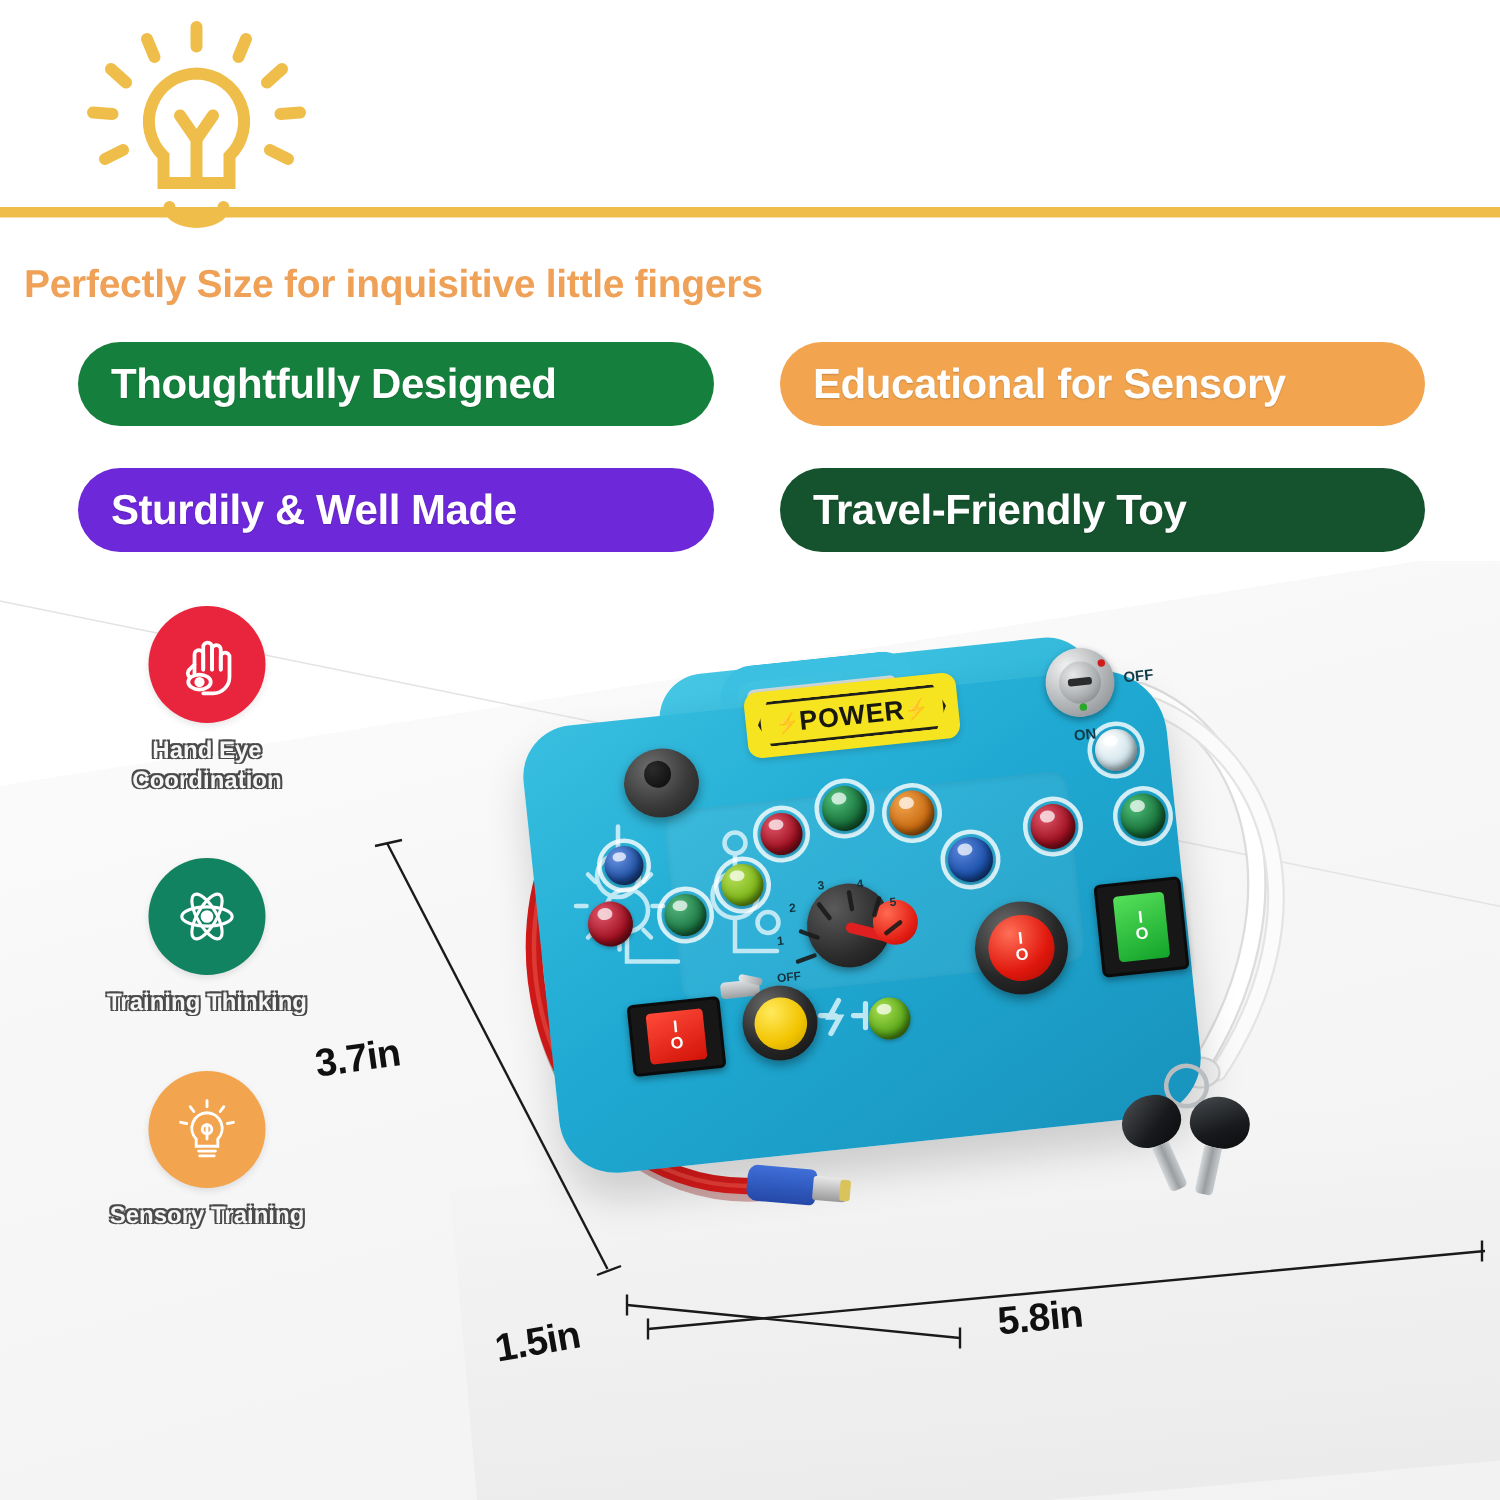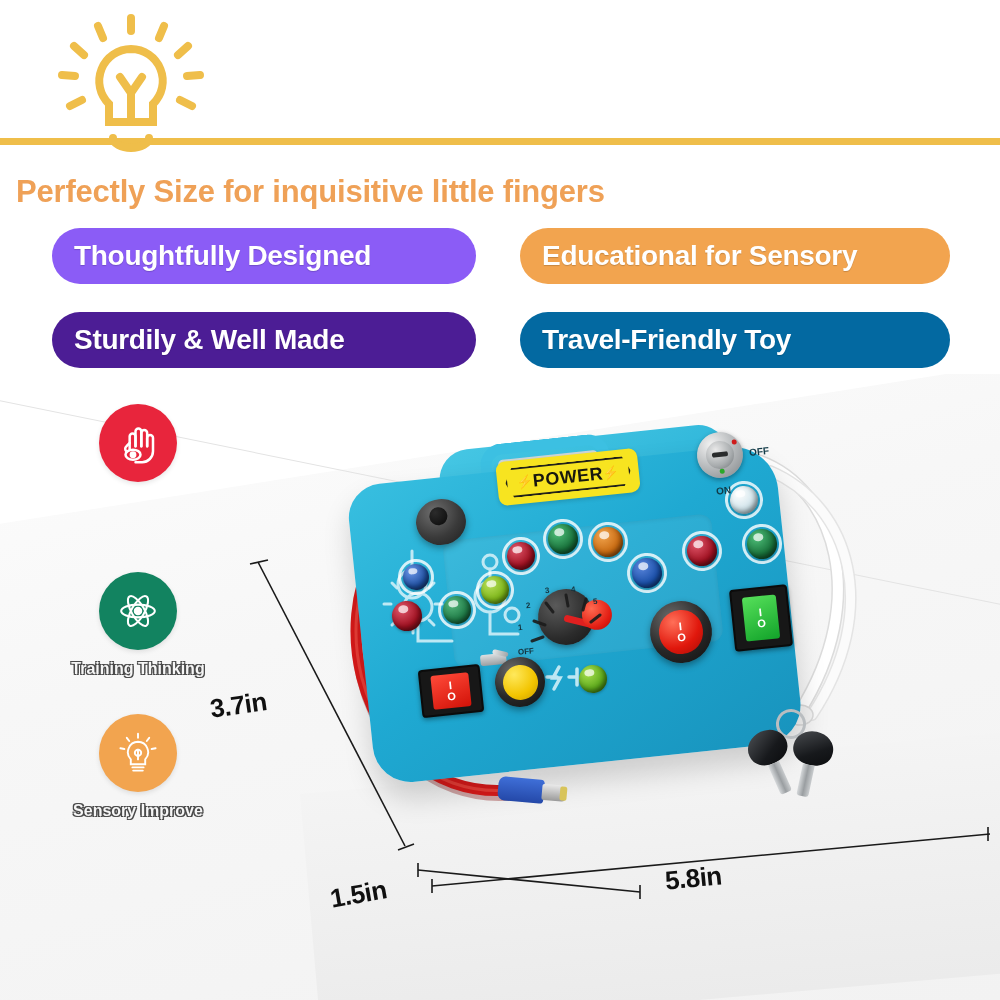--- a/index.html
+++ b/index.html
@@ -12,21 +12,21 @@
 
   
   .hdr-rule {
     position: absolute; left: 0; top: 138px; width: 1000px; height: 7px;
     background: #EFBE4A;
   }
   .bulb { position: absolute; left: 36px; top: 14px; width: 190px; height: 150px; }
 
   .headline {
     position: absolute; left: 16px; top: 174px;
-    font-size: 31px; font-weight: 700; color: #EFA157;
+    font-size: 26px; font-weight: 700; color: #EFA157;
     letter-spacing: -0.2px; white-space: nowrap;
   }
 
   
   .badge {
     position: absolute; height: 56px; border-radius: 28px;
     display: flex; align-items: center; padding: 0 22px;
     color: #ffffff; font-size: 28px; font-weight: 700;
     letter-spacing: -0.3px; white-space: nowrap;
     text-shadow: 0 1px 1px rgba(0,0,0,0.18);
@@ -292,30 +292,30 @@
         <path d="M26 61 l13 1"></path>
         <path d="M164 61 l-13 1"></path>
         <path d="M34 92 l12 -6"></path>
         <path d="M156 92 l-12 -6"></path>
       </g>
     </svg>
   </div>
 
   <div class="headline">Perfectly Size for inquisitive little fingers</div>
 
-  <div class="badge b0" style="background: #8b5cf6;">
+  <div class="badge b0" style="background: #15803d;">
     <span>Thoughtfully Designed</span>
   </div>
   <div class="badge b1" style="background: rgb(242, 164, 79);">
     <span>Educational for Sensory</span>
   </div>
-  <div class="badge b2" style="background: #4c1d95;">
+  <div class="badge b2" style="background: #6d28d9;">
     <span>Sturdily &amp; Well Made</span>
   </div>
-  <div class="badge b3" style="background: #0369a1;">
+  <div class="badge b3" style="background: #14532d;">
     <span>Travel-Friendly Toy</span>
   </div>
 
   <div class="stage">
     <div class="surface-top"></div>
     <div class="surface-edge"></div>
     <div class="table-front"></div>
 
     <div class="feat f0">
       <div class="circ" style="background:#E8253C">
@@ -324,20 +324,23 @@
             <path d="M20 38 l0 -16 a3.5 3.5 0 0 1 7 0 l0 12"></path>
             <path d="M27 34 l0 -18 a3.5 3.5 0 0 1 7 0 l0 18"></path>
             <path d="M34 34 l0 -16 a3.5 3.5 0 0 1 7 0 l0 16"></path>
             <path d="M41 34 l0 -10 a3.5 3.5 0 0 1 7 0 l0 16 a13 13 0 0 1 -13 13 l-8 0"></path>
             <path d="M20 30 l-4 4 a4 4 0 0 0 0 6"></path>
             <ellipse cx="24" cy="44" rx="9" ry="6"></ellipse>
             <circle cx="24" cy="44" r="2.6" fill="#fff"></circle>
           </g>
         </svg>
       </div>
+      <div class="lab">
+        <span>Hand Eye</span><br><span>Coordination</span>
+      </div>
     </div>
 
     <div class="feat f1">
       <div class="circ" style="background:#128360">
         <svg viewBox="0 0 60 60" width="48" height="48">
           <g stroke="#fff" stroke-width="2.6" fill="none">
             <ellipse cx="30" cy="30" rx="21" ry="8"></ellipse>
             <ellipse cx="30" cy="30" rx="21" ry="8" transform="rotate(60 30 30)"></ellipse>
             <ellipse cx="30" cy="30" rx="21" ry="8" transform="rotate(120 30 30)"></ellipse>
             <circle cx="30" cy="30" r="4" fill="#fff"></circle>
@@ -352,21 +355,21 @@
         <svg viewBox="0 0 60 60" width="48" height="48">
           <g stroke="#fff" stroke-width="2.4" fill="none" stroke-linecap="round">
             <path d="M30 16 a13 13 0 0 1 9 22 l0 6 l-18 0 l0 -6 a13 13 0 0 1 9 -22 z"></path>
             <path d="M23 48 l14 0 M24 52 l12 0"></path>
             <path d="M26 30 a4 4 0 0 1 4 -4 a4 4 0 0 1 4 4 a3.4 3.4 0 0 1 -2 3 a3.4 3.4 0 0 1 -4 0 a3.4 3.4 0 0 1 -2 -3z"></path>
             <path d="M30 26 l0 12"></path>
             <path d="M30 6 l0 5 M16 11 l3 4 M44 11 l-3 4 M8 24 l5 1 M52 24 l-5 1"></path>
           </g>
         </svg>
       </div>
-      <div class="lab">Sensory Improve</div>
+      <div class="lab">Sensory Training</div>
     </div>
 
 
     <div class="toy">
 
       <svg class="cable-svg">
         <path d="M80 105 C 20 140, 10 250, 60 320 C 100 370, 150 380, 190 374" stroke="#8c1010" stroke-width="13" fill="none" stroke-linecap="round" opacity="0.35"></path>
         <path d="M78 100 C 18 136, 8 246, 58 316 C 98 366, 148 376, 188 370" stroke="#D91A1A" stroke-width="11" fill="none" stroke-linecap="round"></path>
         <path d="M78 100 C 18 136, 8 246, 58 316 C 98 366, 148 376, 188 370" stroke="#ff6a5a" stroke-width="3" fill="none" stroke-linecap="round" opacity="0.45"></path>
       </svg>

